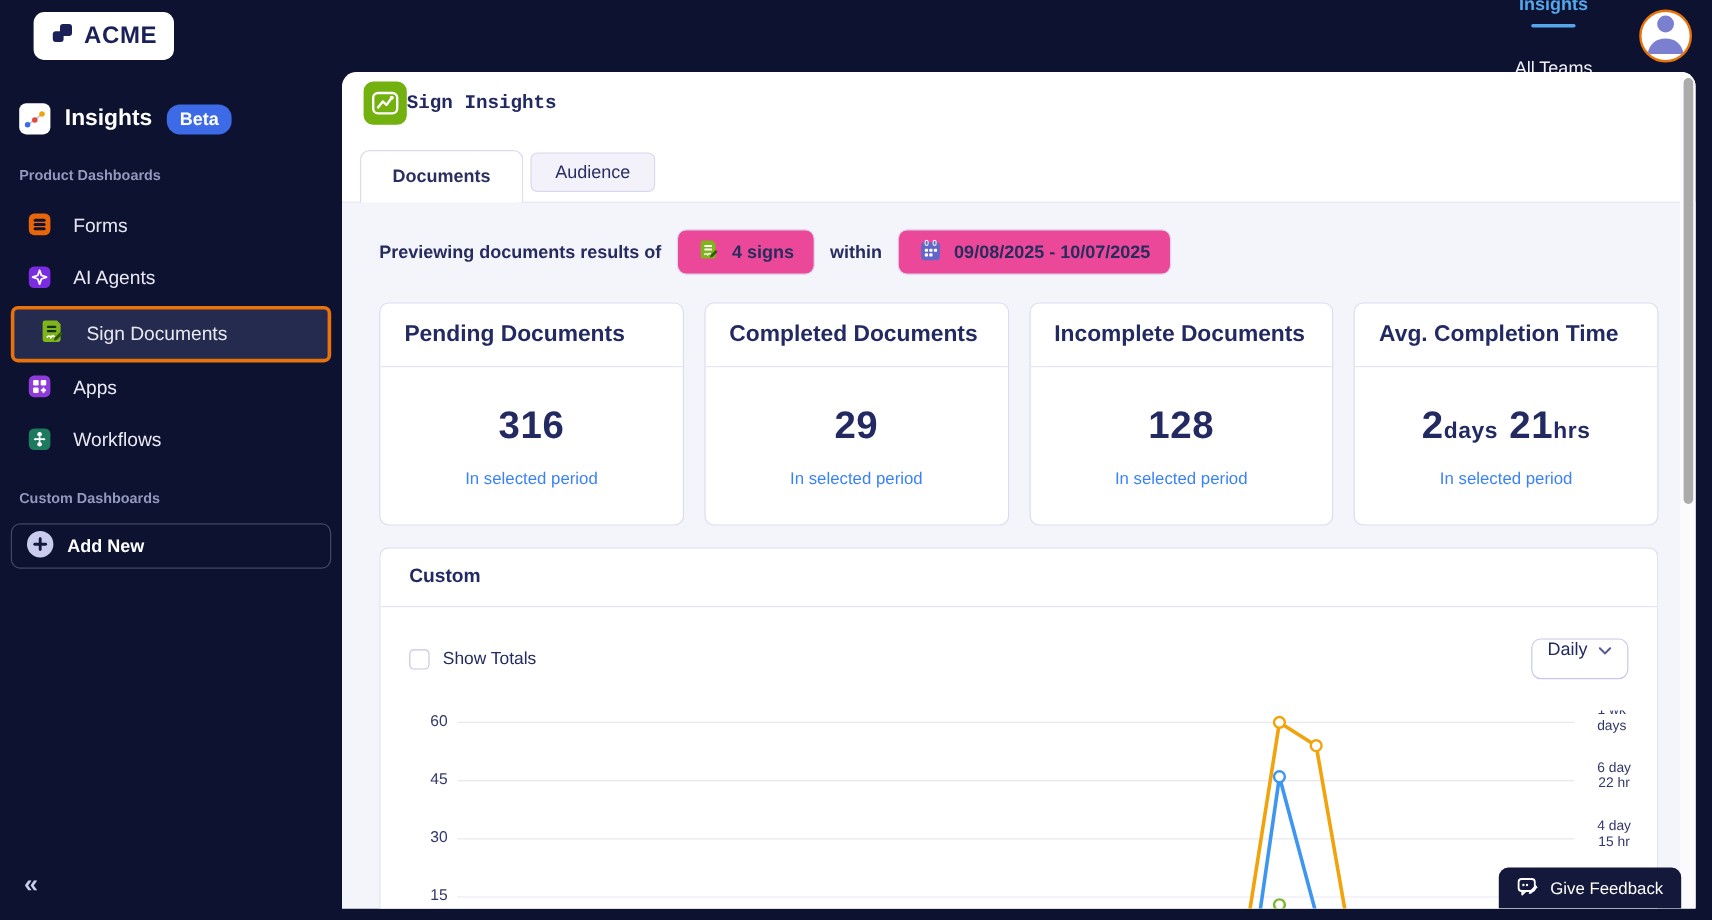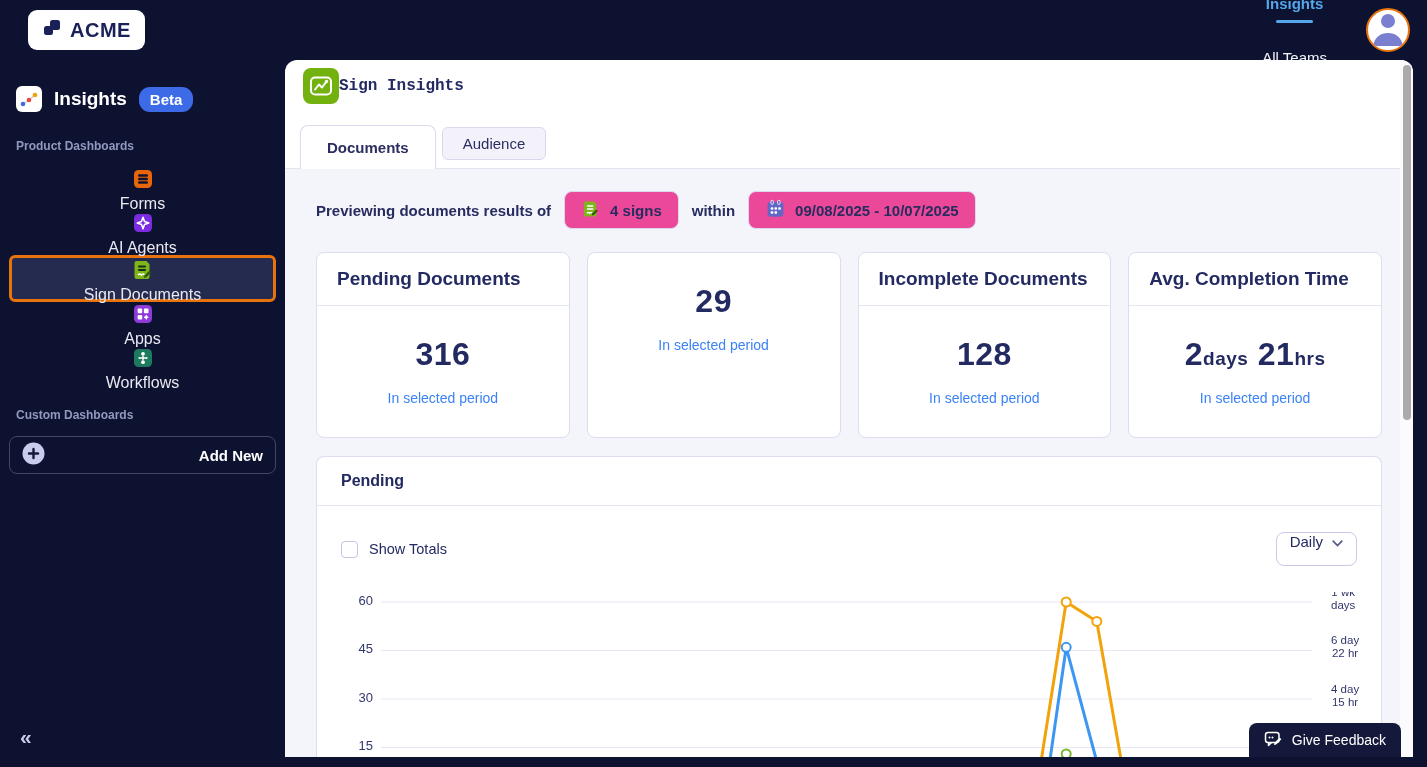--- a/index.html
+++ b/index.html
@@ -23,25 +23,25 @@
   .avatar { margin:0 17px 0 34px; width:44px; height:44px; border-radius:50%; background:#fff;
     border:2.5px solid #e8720c; display:flex; align-items:flex-end; justify-content:center; overflow:hidden; }
   
   .sidebar { position:absolute; top:60px; left:0; width:285px; bottom:0; }
   .side-app { display:flex; align-items:center; gap:12px; padding:0 16px; margin-top:26px; }
   .app-tile { width:26px; height:26px; background:#fff; border-radius:6px; display:flex; align-items:center; justify-content:center; }
   .side-app .name { font-size:19px; font-weight:600; color:#fff; }
   .beta { background:#3d6be8; color:#fff; font-size:15px; font-weight:600; padding:4px 11px; border-radius:11px; }
   .side-label { margin:27px 16px 0; font-size:12px; font-weight:700; color:#9298be; }
   .side-items { margin-top:14px; }
-  .side-item { display:flex; align-items:center; gap:0; height:44px; margin:0 9px; padding:0 12px;
-    color:#e8e9f2; font-size:16px; border-radius:6px; cursor:pointer;flex-direction:column; }
-  .side-item.selected { border:3px solid #e8720c; background:#252b4e; height:47px; padding:0 5px; }
+  .side-item { display:flex; align-items:center; gap:16px; height:44px; margin:0 9px; padding:0 12px;
+    color:#e8e9f2; font-size:16px; border-radius:6px; cursor:pointer; }
+  .side-item.selected { border:3px solid #e8720c; background:#252b4e; height:47px; padding:0 20px; }
   .add-new { margin:14px 9px 0; height:38px; border:1px solid #424768; border-radius:8px;
-    display:flex; align-items:center; gap:11px; padding:0 12px; color:#fff; font-size:15px; font-weight:600; cursor:pointer;justify-content:space-between; }
+    display:flex; align-items:center; gap:11px; padding:0 12px; color:#fff; font-size:15px; font-weight:600; cursor:pointer; }
   .collapse { position:absolute; left:20px; bottom:18px; color:#c9ccec; font-size:21px; font-weight:700; cursor:pointer; }
   
   .panel { position:absolute; left:285px; top:60px; right:14px; bottom:10px; background:#fff;
     border-radius:12px 12px 0 0; overflow:hidden; }
   .panel-header { display:flex; align-items:center; gap:0; padding:8px 18px 0;font-family:Liberation Mono, monospace; }
   .app-icon-tile { width:36px; height:36px; border-radius:8px; background:#73b10e; display:flex; align-items:center; justify-content:center; }
   .panel-title { font-size:16px; font-weight:700; color:#232a62; }
   .tabs-row { margin-top:20px; padding-left:15px; display:flex; align-items:flex-end; height:45px; border-bottom:1px solid #e4e3f1; }
   .tab { display:flex; align-items:center; justify-content:center; font-size:15px; color:#2a2f60; cursor:pointer; }
   .tab.active { height:44px; padding:0 26px; background:#fff; border:1px solid #dddcef; border-bottom:none;
@@ -264,20 +264,21 @@
 
     <div class="stats">
       <div class="card">
         <div class="card-h">Pending Documents</div>
         <div class="card-b">
           <div class="stat-v">316</div>
           <div class="stat-sub">In selected period</div>
         </div>
       </div>
       <div class="card">
+        <div class="card-h">Completed Documents</div>
         <div class="card-b">
           <div class="stat-v">29</div>
           <div class="stat-sub">In selected period</div>
         </div>
       </div>
       <div class="card">
         <div class="card-h">Incomplete Documents</div>
         <div class="card-b">
           <div class="stat-v">128</div>
           <div class="stat-sub">In selected period</div>
@@ -286,21 +287,21 @@
       <div class="card">
         <div class="card-h">Avg. Completion Time</div>
         <div class="card-b">
           <div class="stat-v"><span>2</span><span class="small">days</span> <span>21</span><span class="small">hrs</span></div>
           <div class="stat-sub">In selected period</div>
         </div>
       </div>
     </div>
 
     <div class="trends">
-      <div class="trends-h">Pending</div>
+      <div class="trends-h">Custom</div>
       <div class="trends-b">
         <div class="controls">
           <div class="chk-row">
             <span class="chk"></span>
             <span class="chk-lbl">Show Totals</span>
           </div>
           <div class="select">
             <span>Daily</span>
             <span>
               <svg width="11" height="7" viewBox="0 0 11 7">

